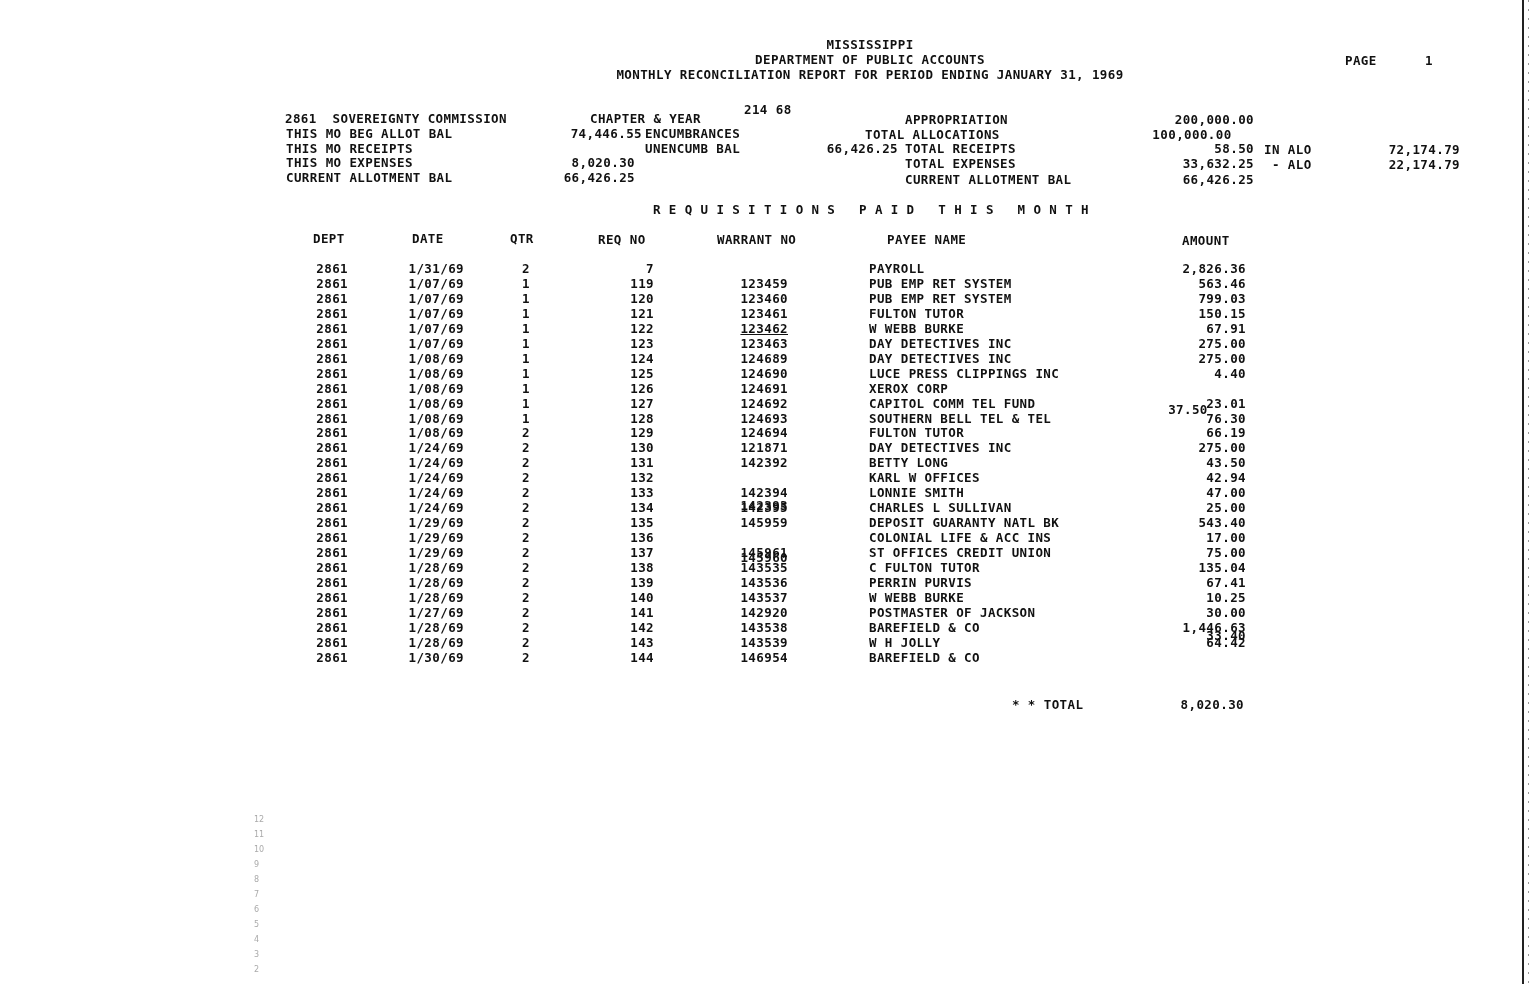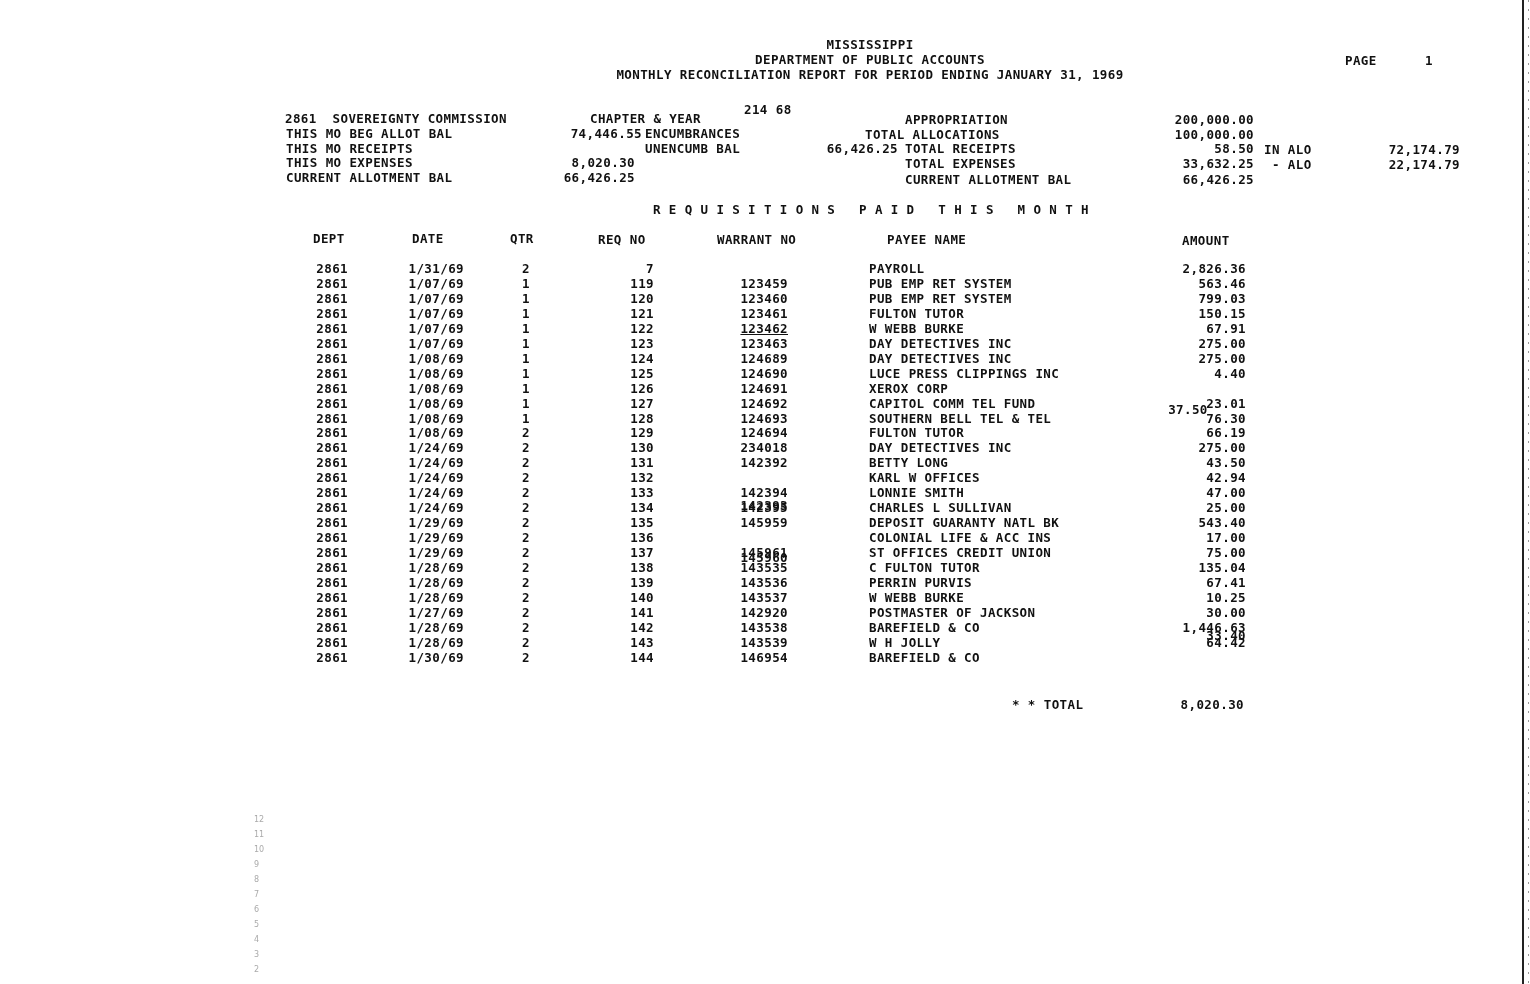--- a/index.html
+++ b/index.html
@@ -47,21 +47,21 @@
   <div class="t" style="left:286px; top:155px;">THIS MO EXPENSES</div>
   <div class="t r" style="left:520px; top:155px; width:115px;">8,020.30</div>
 
   <div class="t" style="left:286px; top:170px;">CURRENT ALLOTMENT BAL</div>
   <div class="t r" style="left:520px; top:170px; width:115px;">66,426.25</div>
 
   <div class="t" style="left:905px; top:112px;">APPROPRIATION</div>
   <div class="t r" style="left:1130px; top:112px; width:124px;">200,000.00</div>
 
   <div class="t" style="left:865px; top:127px;text-align:right;">TOTAL ALLOCATIONS</div>
-  <div class="t r" style="left:1130px; top:127px; width:124px;">100,000.00</div>
+  <div class="t r" style="left:1130px; top:127px; width:124px;text-align:center;">100,000.00</div>
 
   <div class="t" style="left:905px; top:141px;">TOTAL RECEIPTS</div>
   <div class="t r" style="left:1130px; top:141px; width:124px;">58.50</div>
   <div class="t" style="left:1264px; top:142px;">IN ALO</div>
   <div class="t r" style="left:1340px; top:142px; width:120px;">72,174.79</div>
 
   <div class="t" style="left:905px; top:156px;">TOTAL EXPENSES</div>
   <div class="t r" style="left:1130px; top:156px; width:124px;">33,632.25</div>
   <div class="t" style="left:1264px; top:157px;"> - ALO</div>
   <div class="t r" style="left:1340px; top:157px; width:120px;">22,174.79</div>
@@ -189,21 +189,21 @@
         <div class="t r" style="left: 600px; top: 425.45px; width: 54px;">129</div>
         <div class="t r" style="left: 720px; top: 425.45px; width: 68px;">124694</div>
         <div class="t" style="left: 869px; top: 425.45px; width: 260px;">FULTON TUTOR</div>
         <div class="t r" style="left: 1130px; top: 425.45px; width: 116px;">66.19</div>
       </div>
       <div>
         <div class="t r" style="left: 296px; top: 440.4px; width: 52px;">2861</div>
         <div class="t r" style="left: 380px; top: 440.4px; width: 84px;">1/24/69</div>
         <div class="t r" style="left: 510px; top: 440.4px; width: 20px;">2</div>
         <div class="t r" style="left: 600px; top: 440.4px; width: 54px;">130</div>
-        <div class="t r" style="left: 720px; top: 440.4px; width: 68px;">234018</div>
+        <div class="t r" style="left: 720px; top: 440.4px; width: 68px;">121871</div>
         <div class="t" style="left: 869px; top: 440.4px; width: 260px;">DAY DETECTIVES INC</div>
         <div class="t r" style="left: 1130px; top: 440.4px; width: 116px;">275.00</div>
       </div>
       <div>
         <div class="t r" style="left: 296px; top: 455.35px; width: 52px;">2861</div>
         <div class="t r" style="left: 380px; top: 455.35px; width: 84px;">1/24/69</div>
         <div class="t r" style="left: 510px; top: 455.35px; width: 20px;">2</div>
         <div class="t r" style="left: 600px; top: 455.35px; width: 54px;">131</div>
         <div class="t r" style="left: 720px; top: 455.35px; width: 68px;">142392</div>
         <div class="t" style="left: 869px; top: 455.35px; width: 260px;">BETTY LONG</div>

